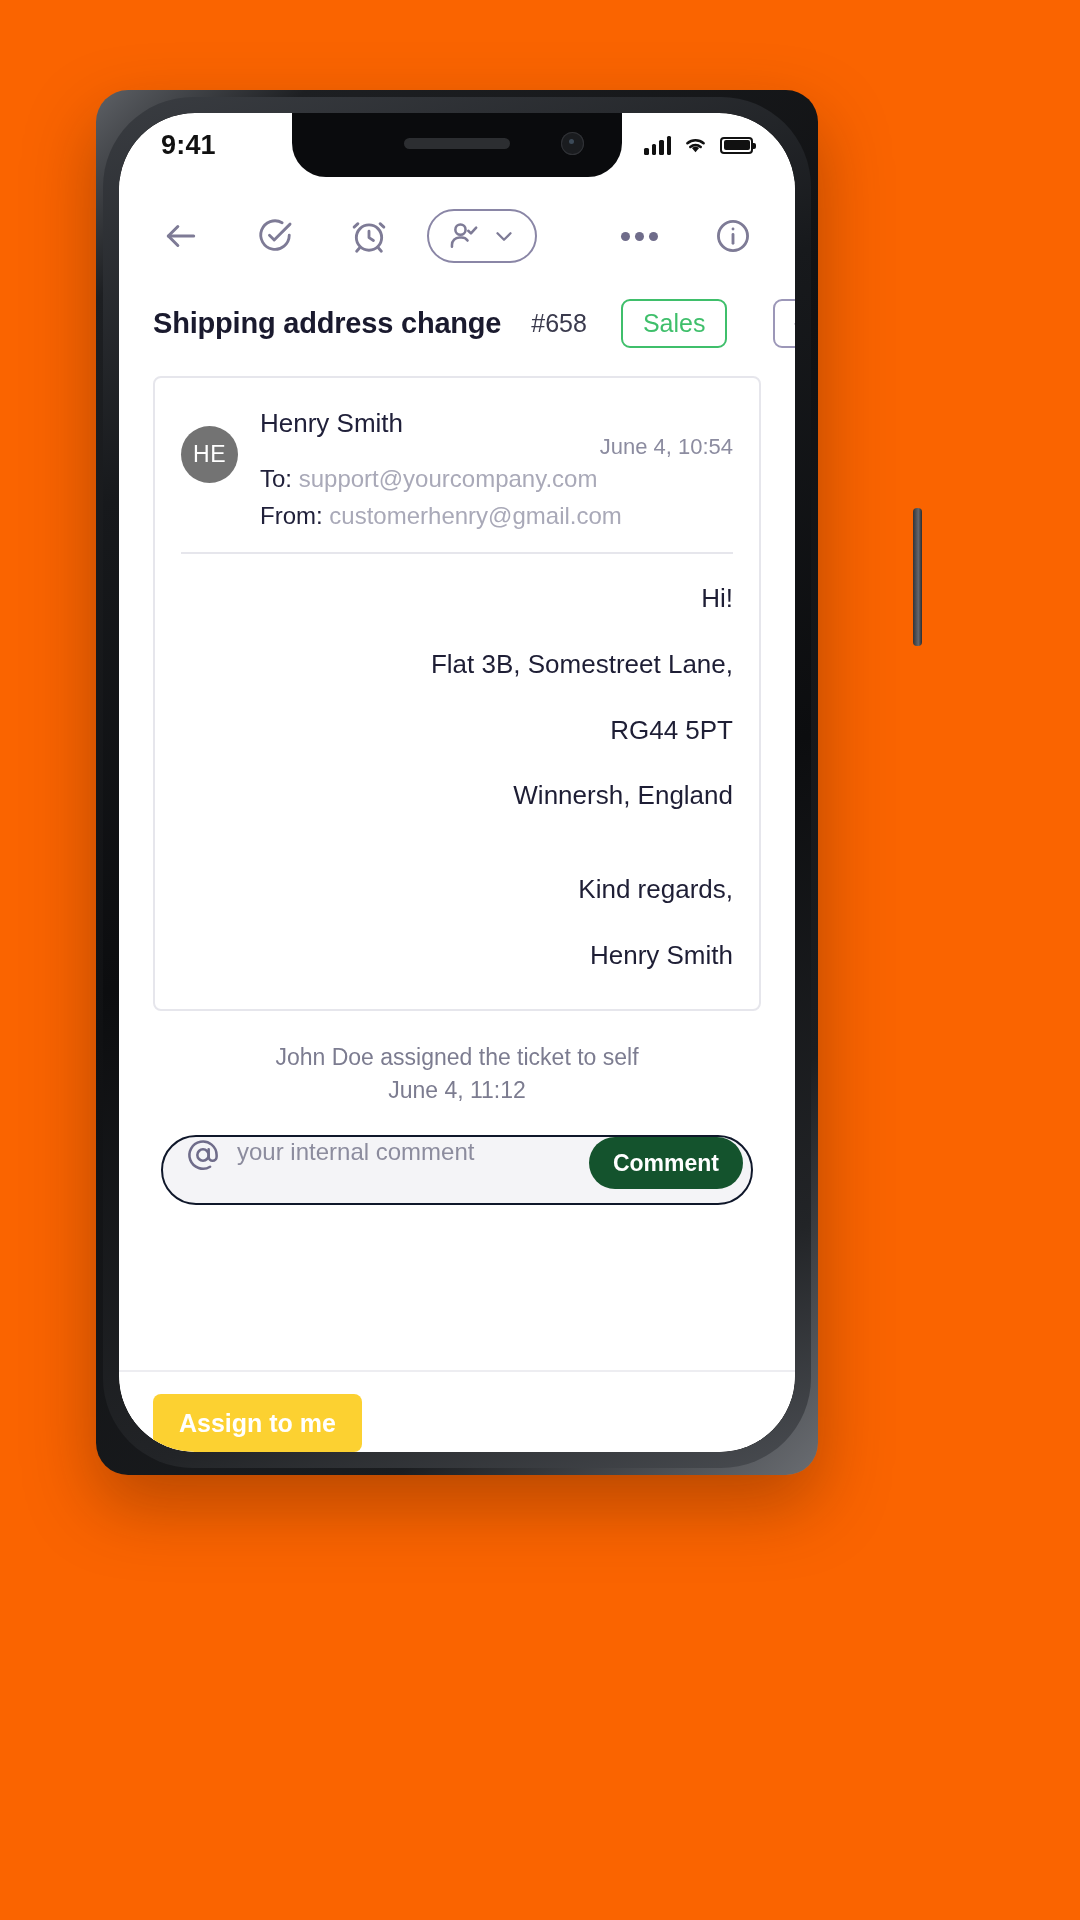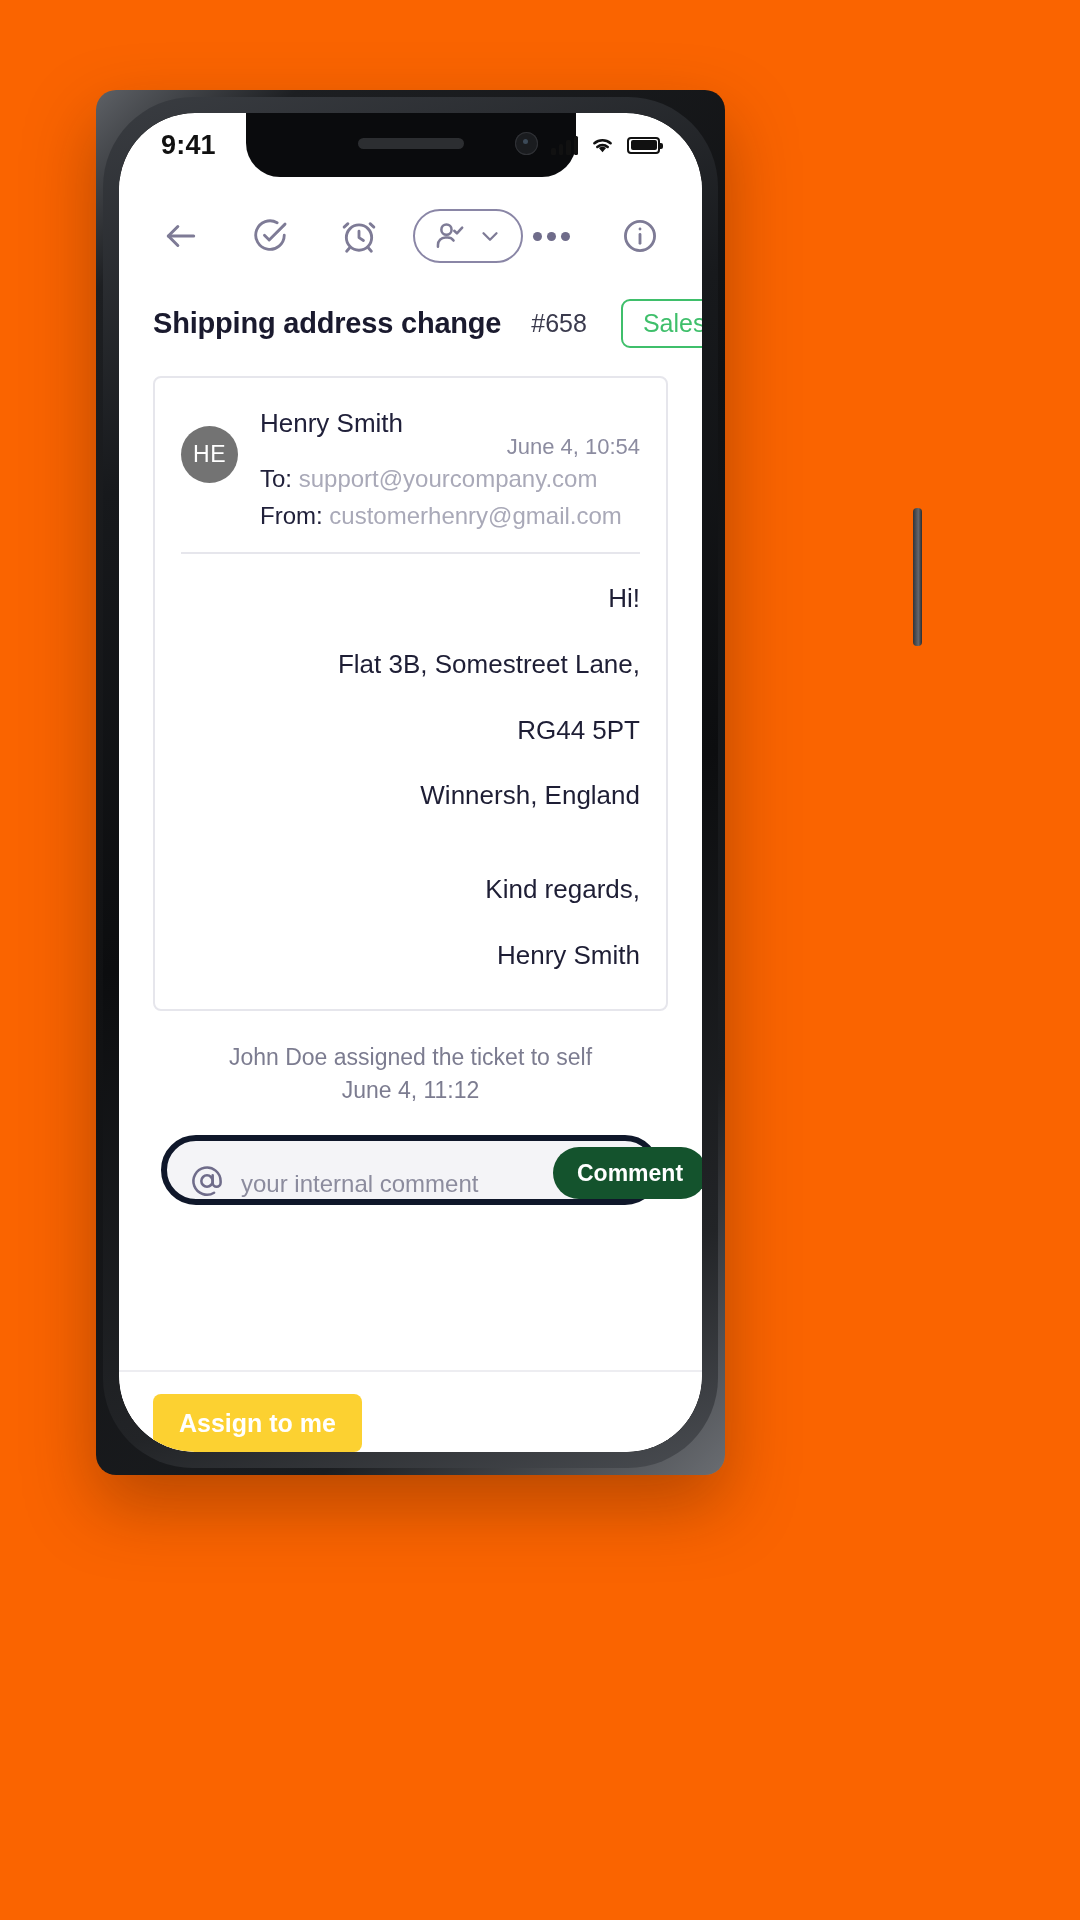--- a/index.html
+++ b/index.html
@@ -17,23 +17,23 @@
     position: relative;
     width: 1080px;
     height: 1920px;
     background: #FA6400;
   }
 
   .phone-outer {
     position: absolute;
     left: 96px;
     top: 90px;
-    width: 629px;
+    width: 722px;
     height: 1385px;
-    border-radius: 20px;
+    border-radius: 32px;
     background: linear-gradient(135deg, #5e6166 0%, #1d1f22 10%, #101113 45%, #1b1d20 80%, #6a6d72 100%);
     box-shadow: 0 30px 70px rgba(60, 20, 0, 0.35);
   }
 
   .phone-mid {
     position: absolute;
     left: 7px;
     top: 7px;
     right: 7px;
     bottom: 7px;
@@ -349,25 +349,25 @@
     font-size: 23px;
     line-height: 1.45;
     margin-top: 30px;
     padding: 0 40px;
   }
 
   
   .commentbar {
     margin: 28px 42px 0 42px;
     background: #F4F4F7;
-    border: 6px solid #0f172a;
+    border: 2px solid #0f172a;
     border-radius: 40px;
     height: 70px;
     display: flex;
-    align-items: flex-end;
+    align-items: flex-start;
     padding: 0 8px 0 22px;
     box-sizing: border-box;
   }
   .at-icon {
     width: 36px; height: 36px;
     flex: none;
     color: #6F6C8A;
     display: flex;
     align-items: center;
     justify-content: center;

